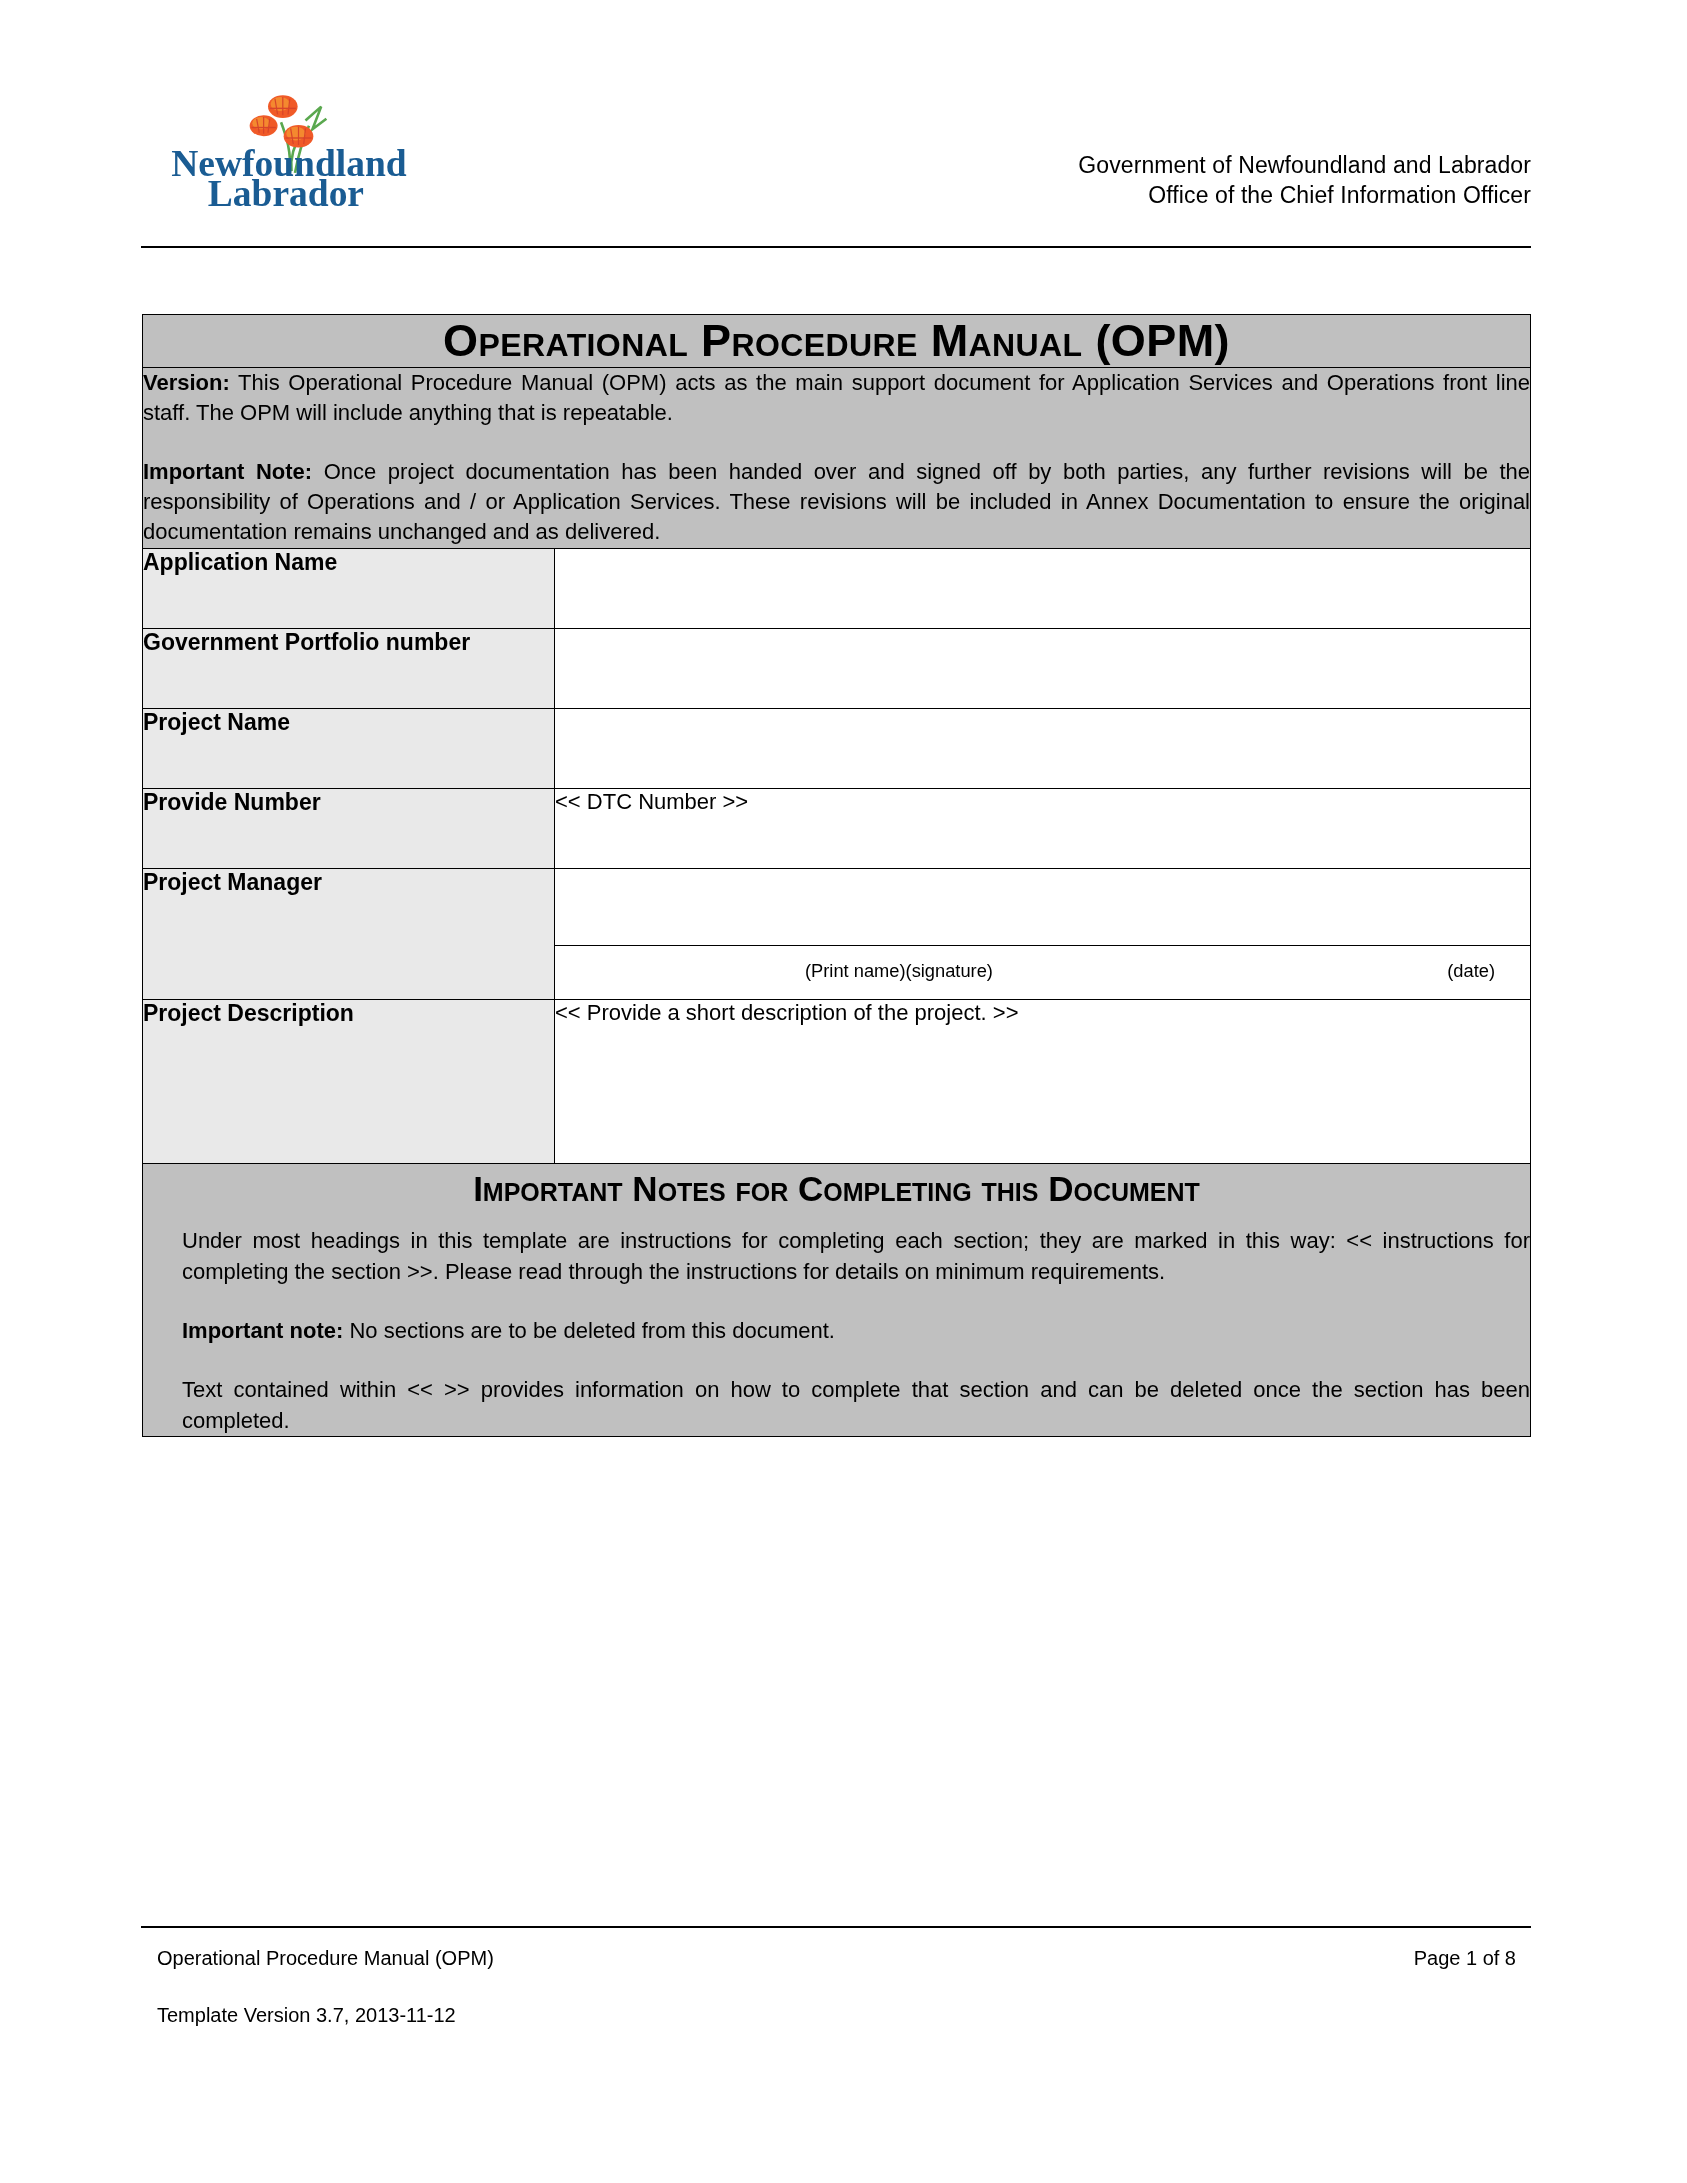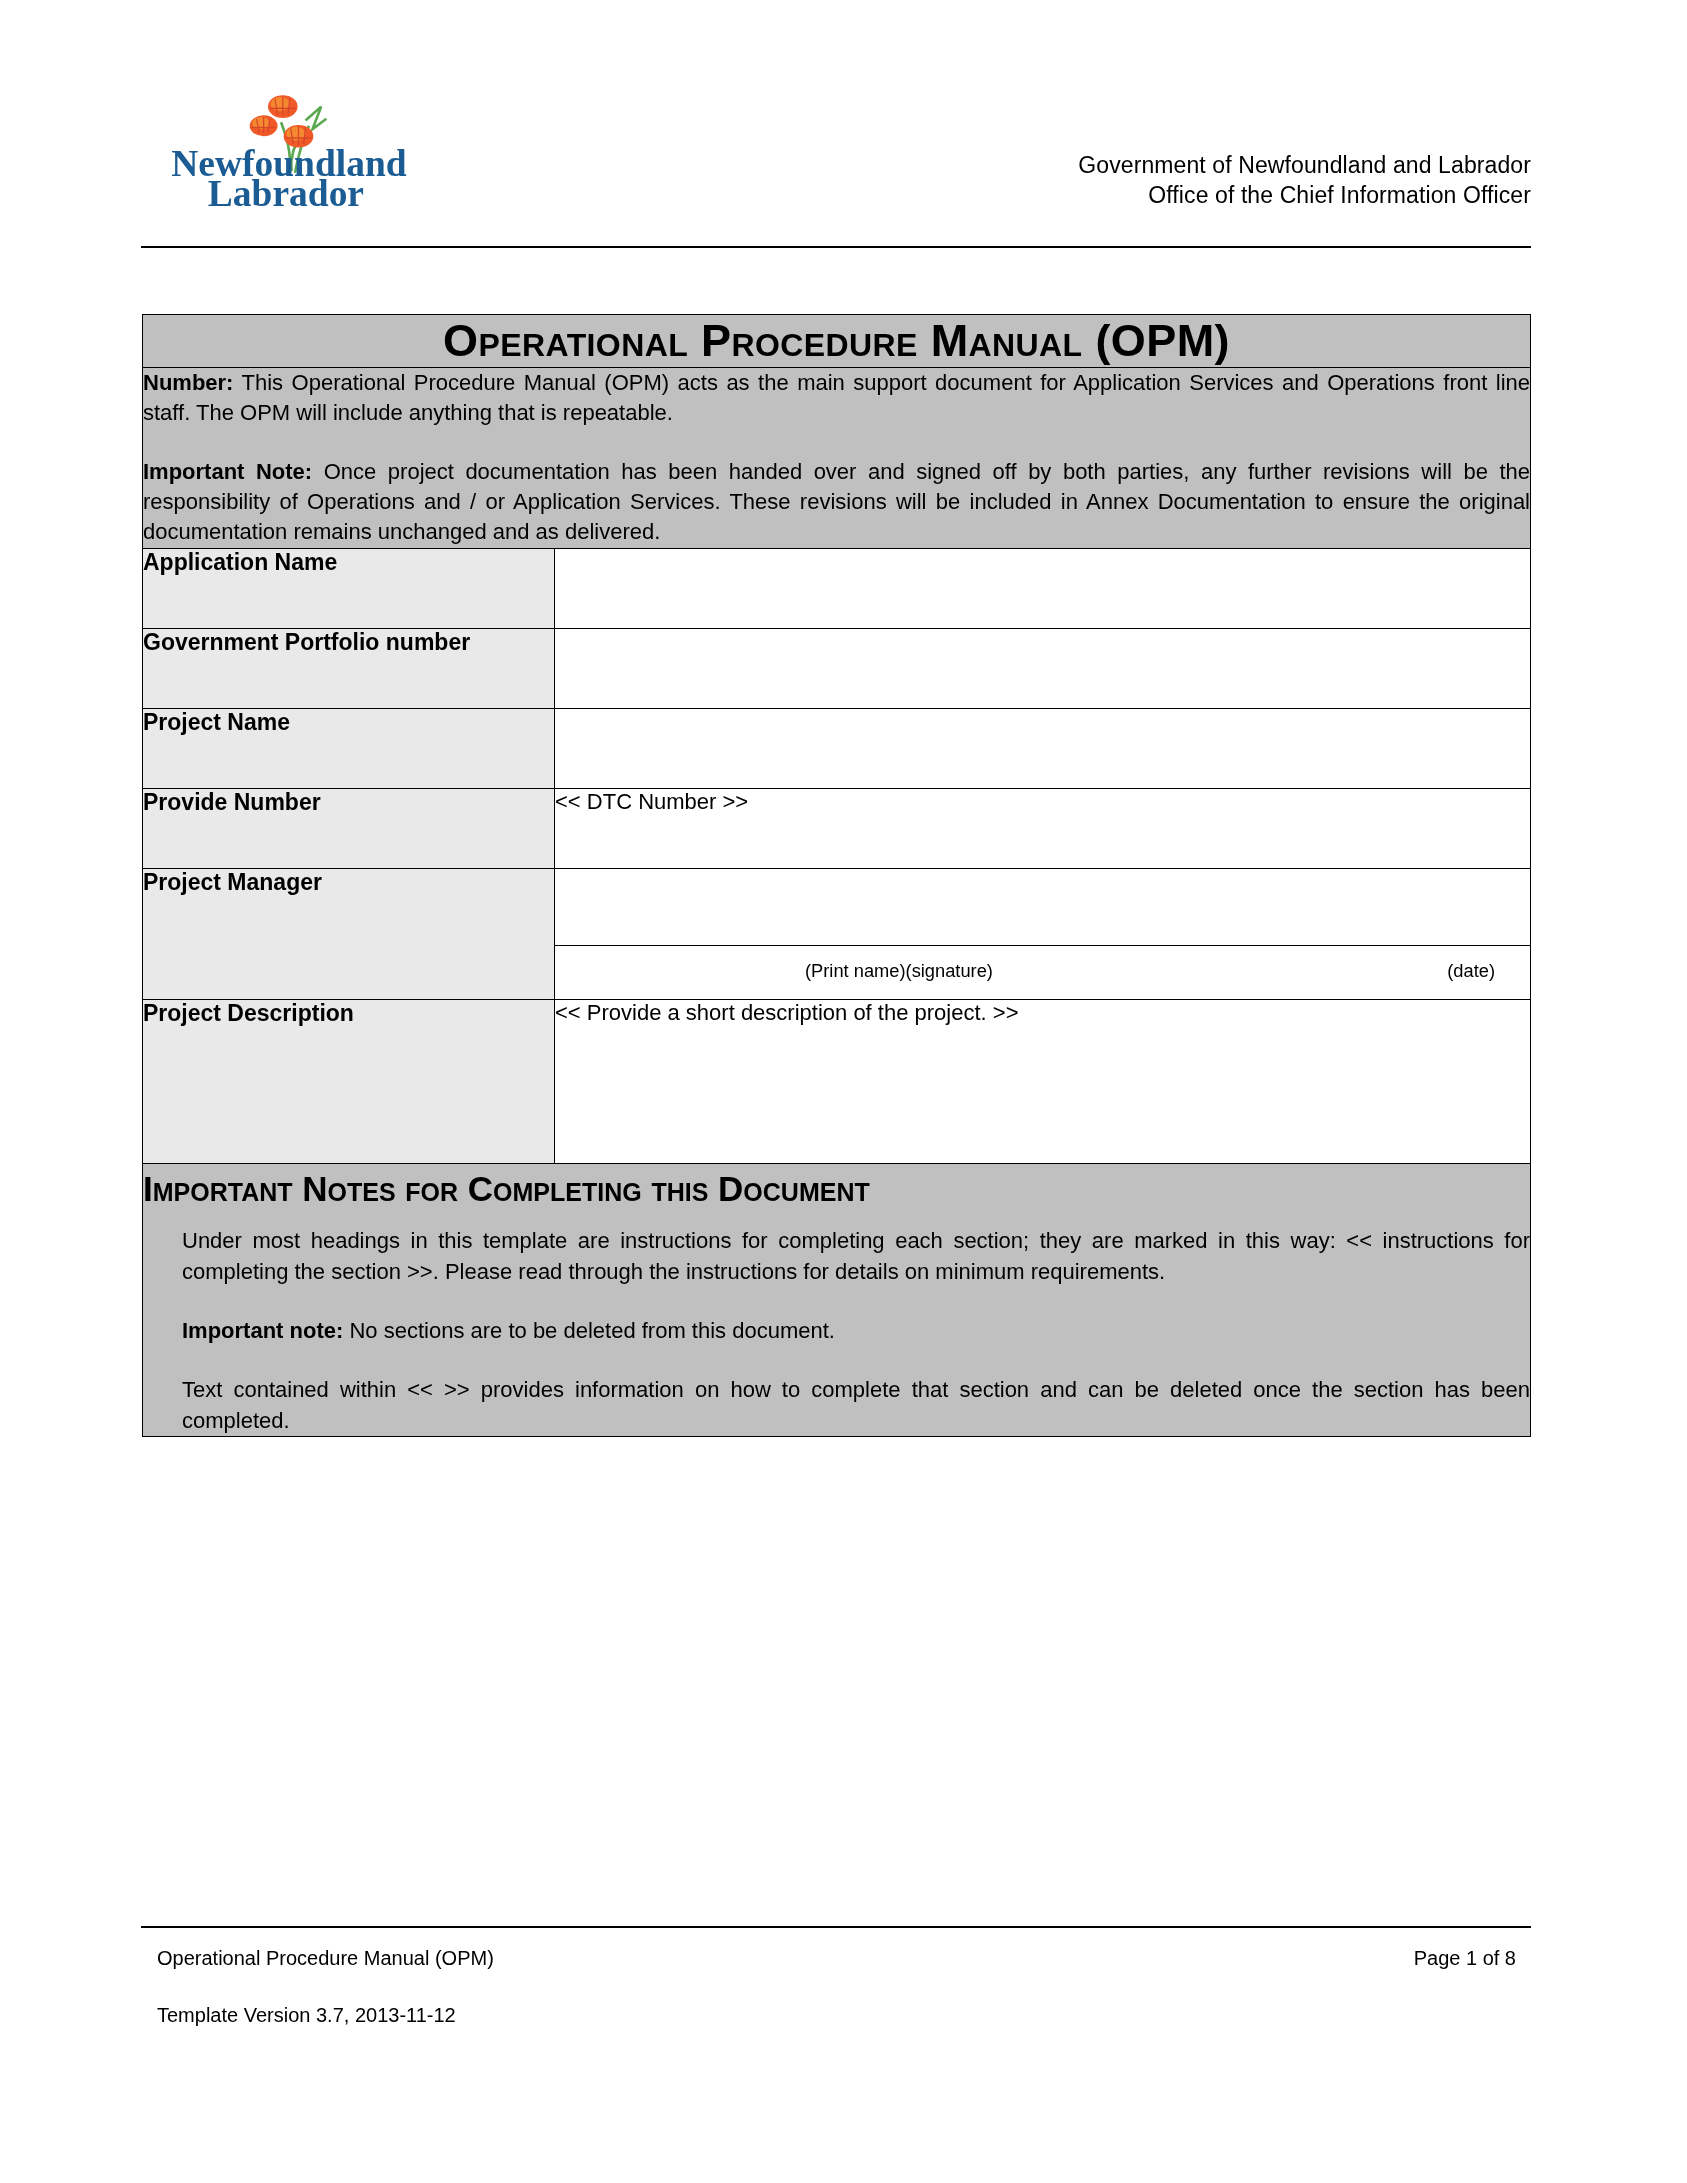--- a/index.html
+++ b/index.html
@@ -130,20 +130,21 @@
   .sig-line .s2 { flex: 0 0 38%; text-align: left; }
   .sig-line .s3 { flex: 1 1 auto; text-align: right; }
 
   .desc-label { height: 164px; }
   .desc-value { height: 164px; }
 
   .notes-cell {
     padding: 12.2px 23px 23px 23px;
   }
   .notes-heading {
+    text-align: center;
     font-size: 35px;
     padding: 5.2px 0 17.5px 0;
   }
   .notes-cell p {
     margin: 0;
     font-size: 22px;
     line-height: 1.4;
     padding-left: 39px;
   }
   .notes-cell p + p { margin-top: 28px; }
@@ -232,21 +233,21 @@
 
       <tr>
         <td class="gray title-cell" colspan="2">
           <span class="smallcaps title-text">Operational Procedure Manual (OPM)</span>
         </td>
       </tr>
 
       <tr>
         <td class="gray purpose-cell" colspan="2">
           <p class="just">
-            <span class="bold">Number:</span>
+            <span class="bold">Version:</span>
             <span>This Operational Procedure Manual (OPM) acts as the main support document for Application Services and Operations front line staff.  The OPM will include anything that is repeatable.</span>
           </p>
           <p class="just">
             <span class="bold">Important Note:</span>
             <span>Once project documentation has been handed over and signed off by both parties, any further revisions will be the responsibility of Operations and / or Application Services.  These revisions will be included in Annex Documentation to ensure the original documentation remains unchanged and as delivered.</span>
           </p>
         </td>
       </tr>
 
       <tr>

